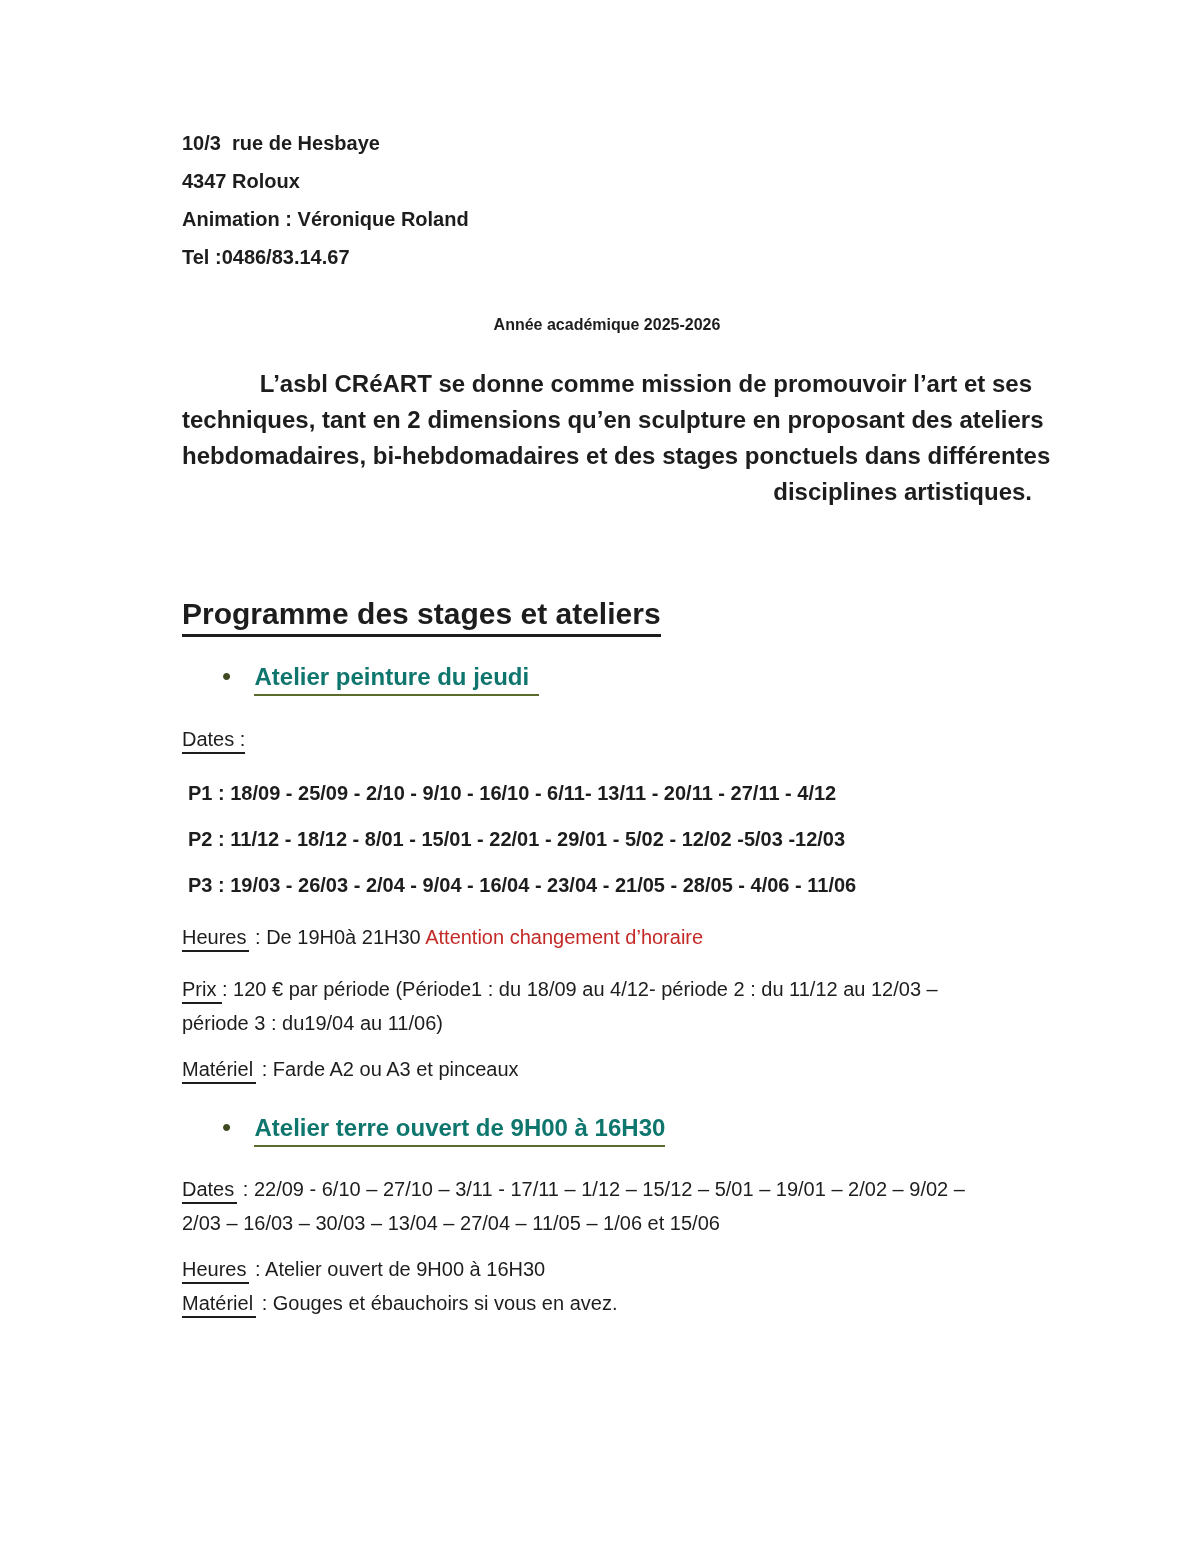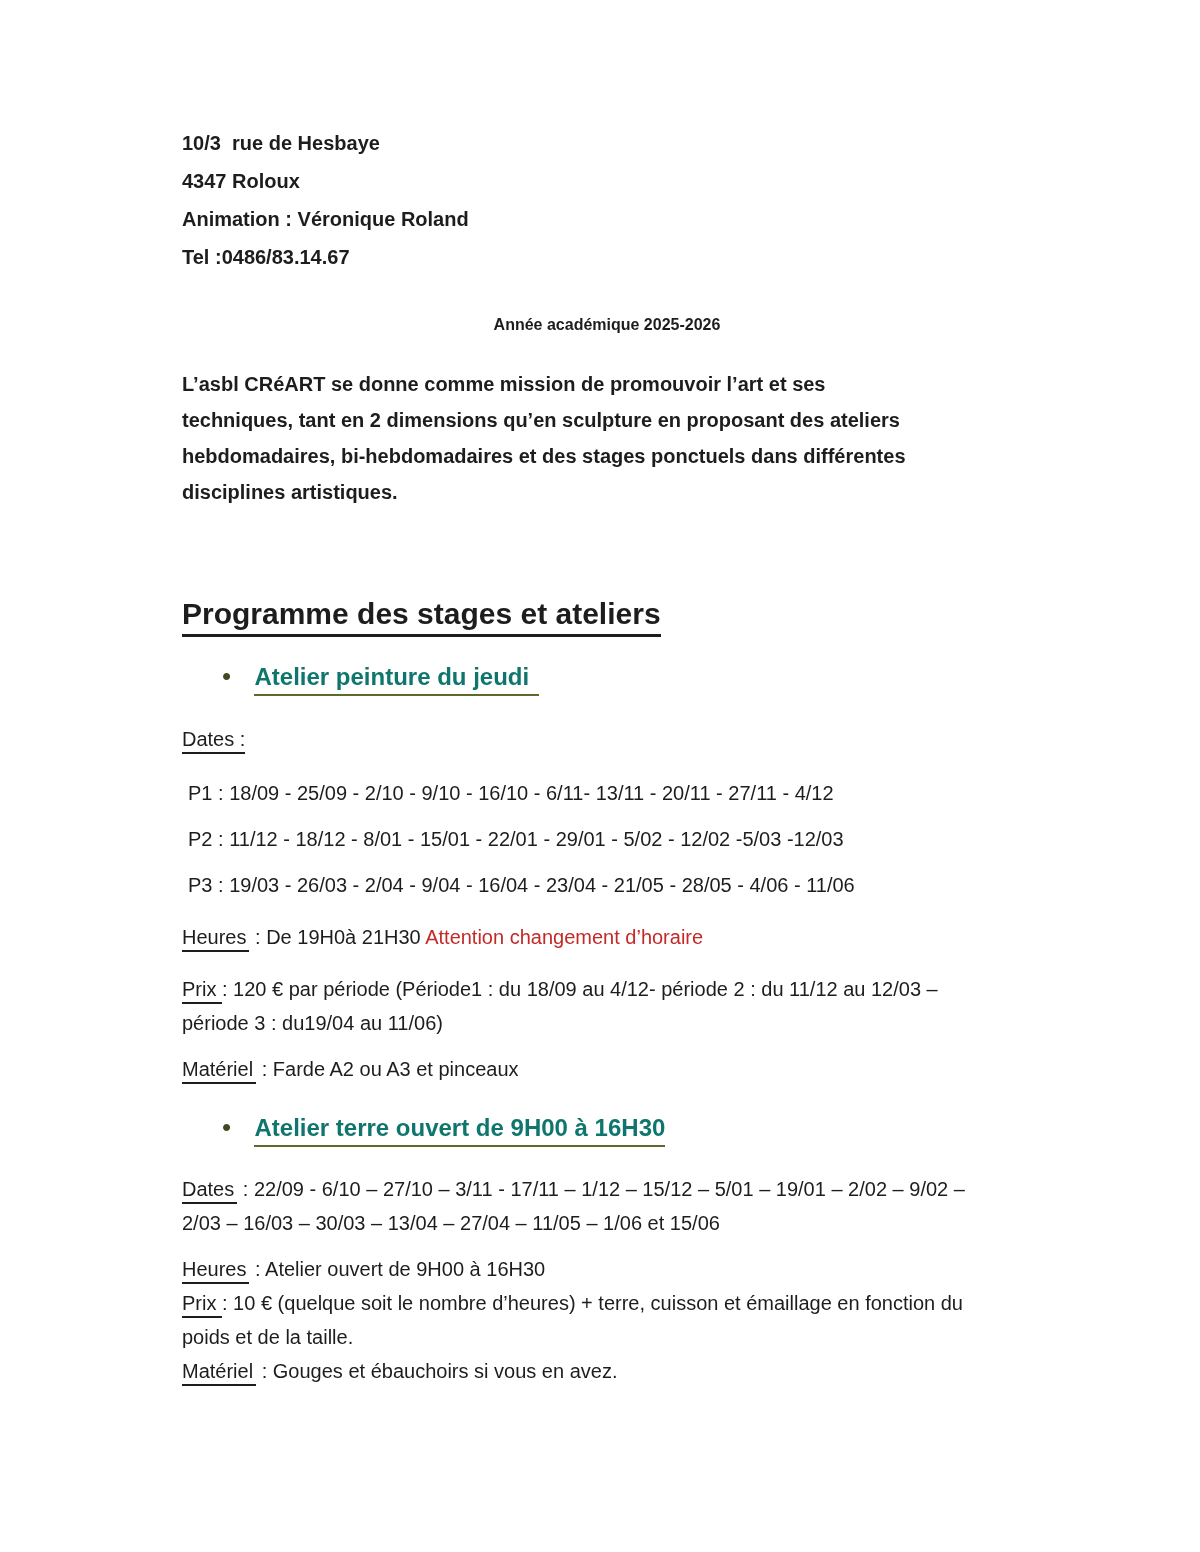--- a/index.html
+++ b/index.html
@@ -28,22 +28,22 @@
   
   .year-title {
     margin-top: 30px;
     text-align: center;
     font-size: 16px;
     font-weight: 700;
     line-height: 38px;
   }
   .mission {
     margin-top: 22px;
-    text-align: left;
-    font-size: 20px;
+    text-align: right;
+    font-size: 24px;
     font-weight: 700;
   }
   .mission span { display: block; line-height: 36px; white-space: nowrap; }
 
   
   .program-heading {
     margin-top: 82px;
     font-size: 30px;
     font-weight: 700;
     line-height: 44px;
@@ -94,21 +94,21 @@
     white-space: pre;
   }
   .u.tail { padding-right: 3px; }
 
   .mt23 { margin-top: 23px; }
   .mt20 { margin-top: 20px; }
   .mt12 { margin-top: 12px; }
   .mt18 { margin-top: 18px; }
   .mt22 { margin-top: 22px; }
   .mt0  { margin-top: 0; }
-  .indent-sm { padding-left: 6px; }
+  .indent-sm { padding-left: 6px; font-weight: bold; }
 
   .alert { color: #c32a27; }
 </style>
 </head>
 <body>
 
 <div class="page">
   <div class="content">
 
     <div class="letterhead">
@@ -164,23 +164,19 @@
 
     <p class="para mt22">
       <span class="u tail">Dates</span><span> : 22/09 - 6/10 – 27/10 – 3/11 - 17/11 – 1/12 – 15/12 – 5/01 – 19/01 – 2/02 – 9/02 –</span>
       <span class="cont">2/03 – 16/03 – 30/03 – 13/04 – 27/04 – 11/05 – 1/06 et 15/06</span>
     </p>
 
     <p class="para mt12">
       <span class="u tail">Heures</span><span> : Atelier ouvert de 9H00 à 16H30</span>
     </p>
 
-    <p class="para mt0">
-      <span class="u">Prix </span><span>: 10 € (quelque soit le nombre d’heures) + terre, cuisson et émaillage en fonction du</span>
-      <span class="cont">poids et de la taille.</span>
-    </p>
 
     <p class="para mt0">
       <span class="u tail">Matériel</span><span> : Gouges et ébauchoirs si vous en avez.</span>
     </p>
 
   </div>
 </div>
 
 </body></html>

